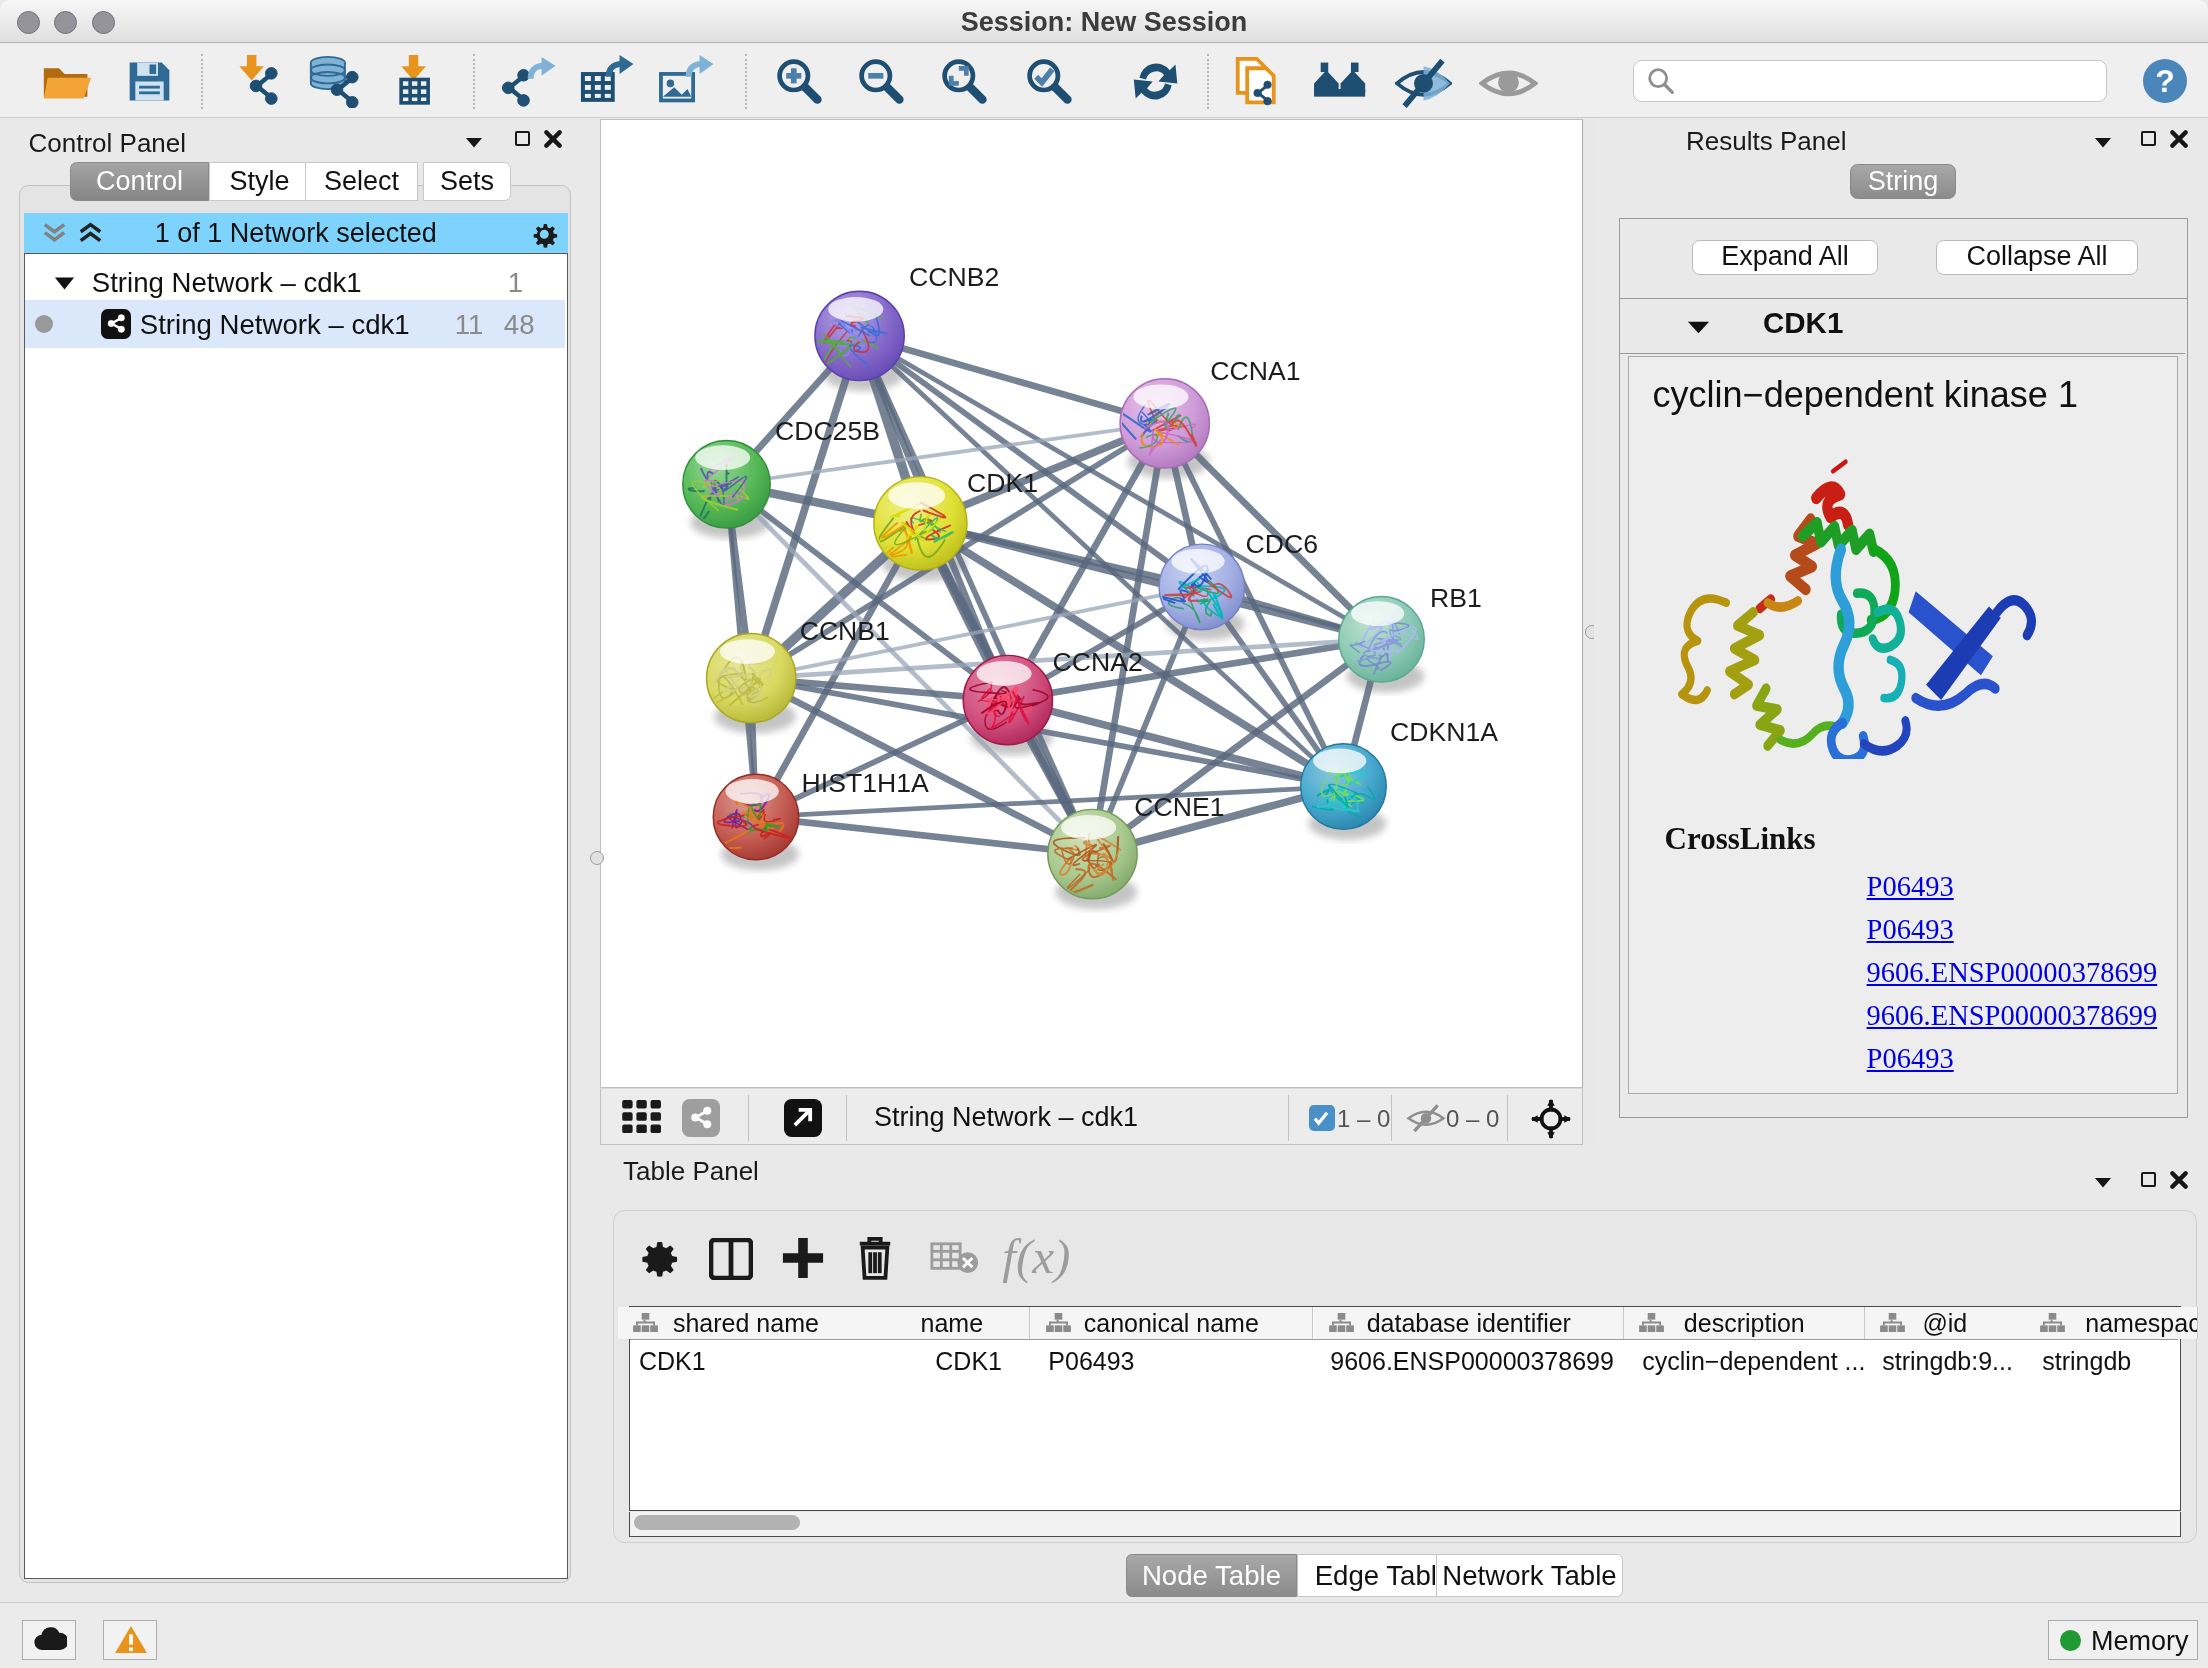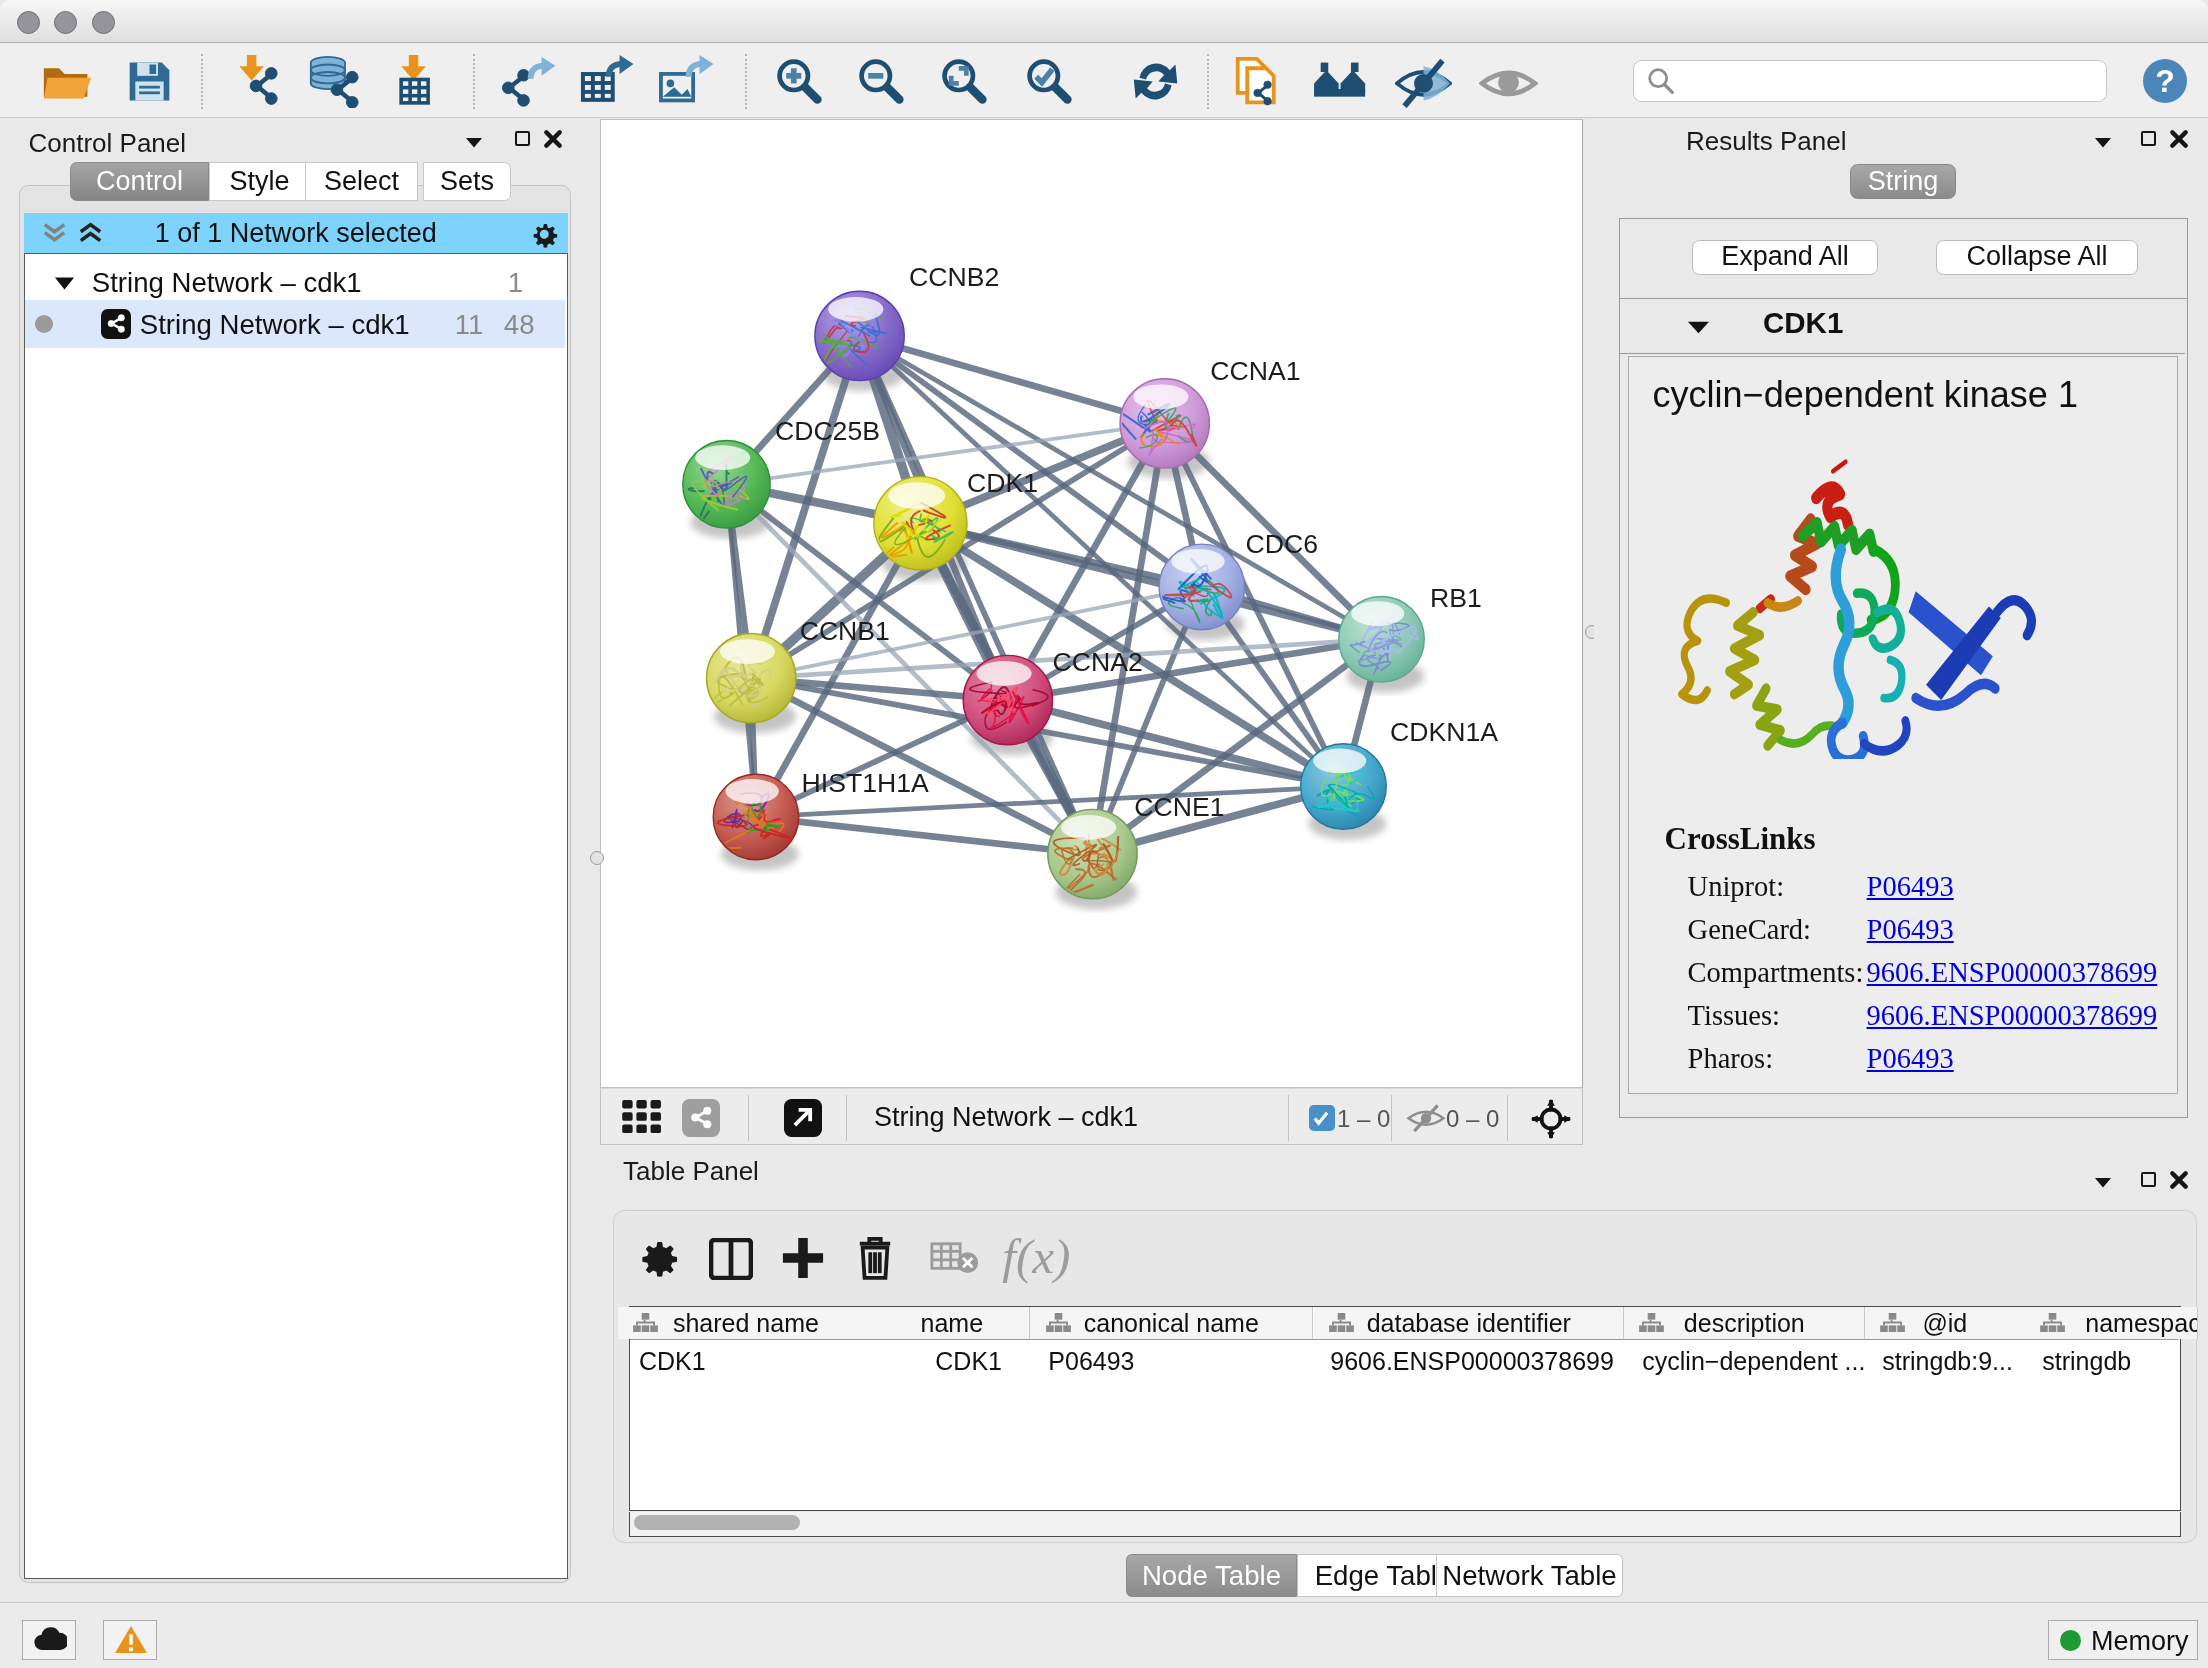--- a/index.html
+++ b/index.html
@@ -39,20 +39,21 @@
 
 #statusbar{left:0;top:1602px;width:2208px;height:67px;background:#ebebeb;border-top:1.9px solid #c9c9c9}
 .sbtn{position:absolute;top:17px;height:40px;background:#f2f2f2;border:1.9px solid #ababab}
 a.lnk{color:#0000e0;text-decoration:underline}
 </style></head><body>
 
 <div class="abs" id="titlebar">
  <div class="tl" style="left:17px"></div>
  <div class="tl" style="left:54px"></div>
  <div class="tl" style="left:92px"></div>
+ <div id="title"><b style="font-weight:600">Session: New Session</b></div>
 </div>
 
 <div class="abs" id="toolbar">
  <div class="sep" style="left:201px"></div>
     <div class="sep" style="left:473px"></div>
     <div class="sep" style="left:745px"></div>
     <div class="sep" style="left:1207px"></div>
  <svg class="ticon" style="left:40px;top:11.4px" width="55" height="53" viewBox="0 0 58 56">
       <path d="M4 14 L20 14 L26 20 L50 20 L50 44 L4 44 Z" fill="#b36b12"></path>
       <path d="M8 24 L54 24 L46 46 L4 46 Z" fill="#f2a437"></path>
@@ -827,21 +828,20 @@
 <path d="M252 162 q22 -10 28 10 q6 18 -12 26 q-16 6 -22 -8" stroke="#12b098" stroke-width="10"></path>
 <path d="M268 212 q18 4 14 24 q-4 18 -22 16" stroke="#14b0b4" stroke-width="9"></path>
 <path d="M235 300 q22 14 42 2 q16 -10 10 -26" stroke="#2244bc" stroke-width="10"></path>
 <path d="M300 252 q32 18 62 -4 q22 -18 38 -6" stroke="#2a52cc" stroke-width="11"></path>
 <path d="M402 162 q20 -22 36 -6 q14 14 2 30" stroke="#1c3cb4" stroke-width="11"></path>
 </g>
 <polygon points="300,140 397,208 382,228 291,162" fill="#2a52cc"></polygon>
 <polygon points="407,168 332,254 313,238 392,156" fill="#1c3cb4"></polygon>
 </svg>
      <div class="serif" style="position:absolute;left:36px;top:464px;font-size:31px;font-weight:bold;color:#111">CrossLinks</div>
-     <div class="serif" style="position:absolute;left:59px;top:508px;font-size:28.5px;color:#111;line-height:43px">Uniprot:<br>GeneCard:<br>Compartments:<br>Tissues:<br>Pharos:</div>
      <div class="serif" style="position:absolute;left:238px;top:508px;font-size:28.5px;line-height:43px"><a class="lnk">P06493</a><br><a class="lnk">P06493</a><br><a class="lnk">9606.ENSP00000378699</a><br><a class="lnk">9606.ENSP00000378699</a><br><a class="lnk">P06493</a></div>
    </div>
  </div>
 </div>
 
 <div class="abs" id="tp">
  <div class="ptitle" style="position:absolute;left:23px;top:11.4px">Table Panel</div>
  <svg style="position:absolute;left:1494px;top:31px" width="18" height="12.4" viewBox="0 0 19 13">
       <polygon points="1,2 18,2 9.5,12" fill="#161616"></polygon>
     </svg>

